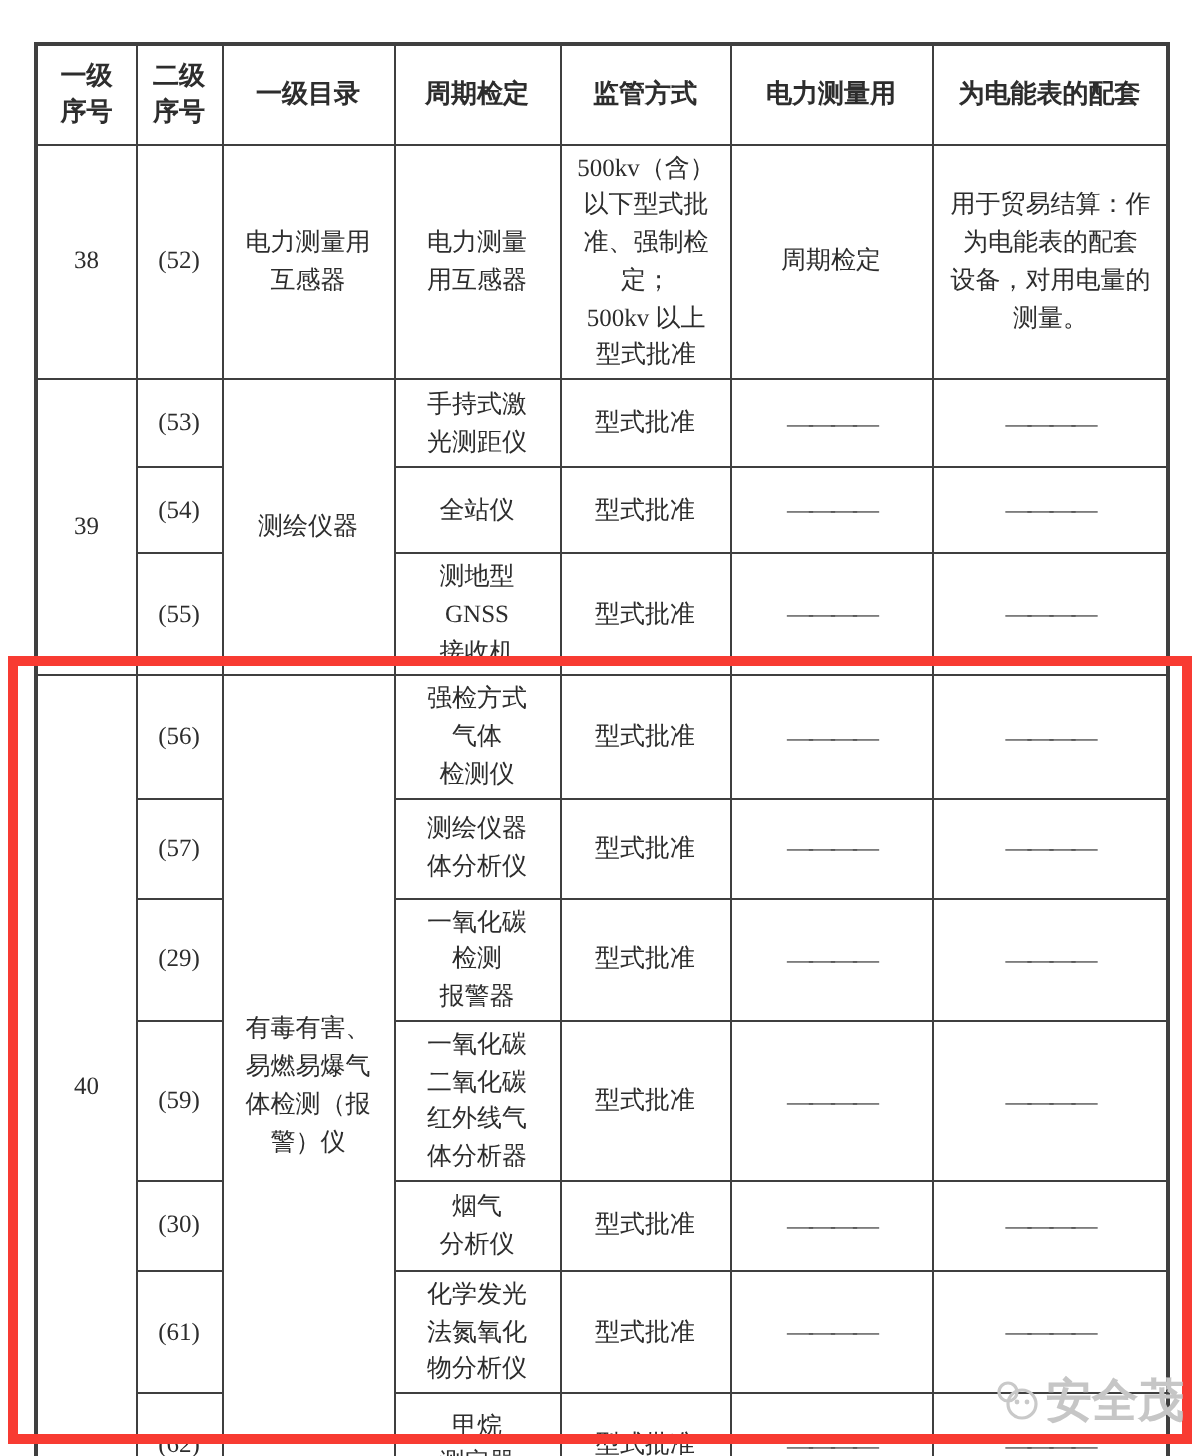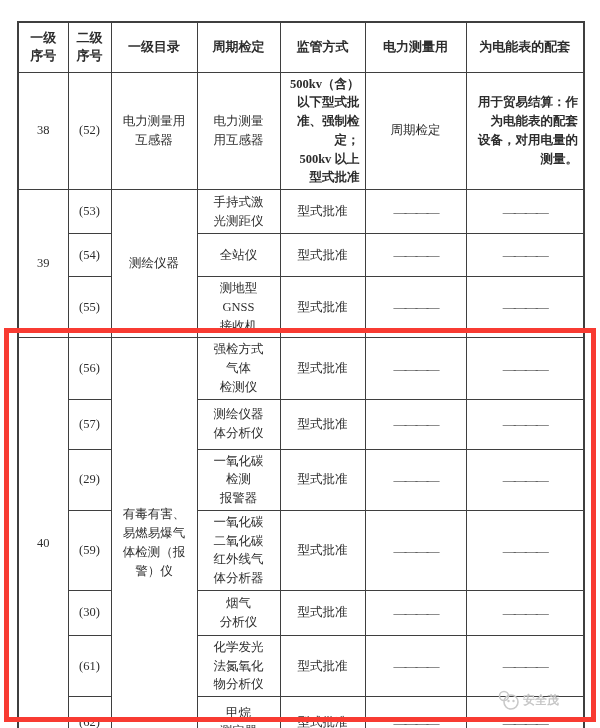--- a/index.html
+++ b/index.html
@@ -31,44 +31,43 @@
     font-size: 12.5px;
     line-height: 1.5;
     white-space: pre-line;
     overflow: hidden;
   }
   .doc-table th {
     font-weight: bold;
     font-size: 13px;
     line-height: 1.4;
   }
-  .doc-table td.left { text-align: right; padding-left: 6px; padding-right: 5px; font-weight: bold; }
+  .doc-table td.left { text-align: center; padding-left: 6px; padding-right: 5px; }
   .doc-table td.dash {
     letter-spacing: -2px;
     color: #4a4a4a;
     font-size: 13px;
   }
   .highlight-rect {
     position: absolute;
     left: 4px; top: 328px;
     width: 592px; height: 394px;
     box-sizing: border-box;
     border: 5px solid #f83b32;
     pointer-events: none;
   }
   .watermark {
     position: absolute;
     left: 497px; top: 689px;
     display: flex;
-    align-items: center;
     gap: 2px;
     color: #c6c6c6;
     font-family: "Liberation Sans", sans-serif;
     font-weight: bold;
-    font-size: 12px;
+    font-size: 23px;
     line-height: 1;
     white-space: nowrap;
   }
   .watermark svg { display: block; }
 </style>
 </head>
 <body>
 
 <div class="page">
 

